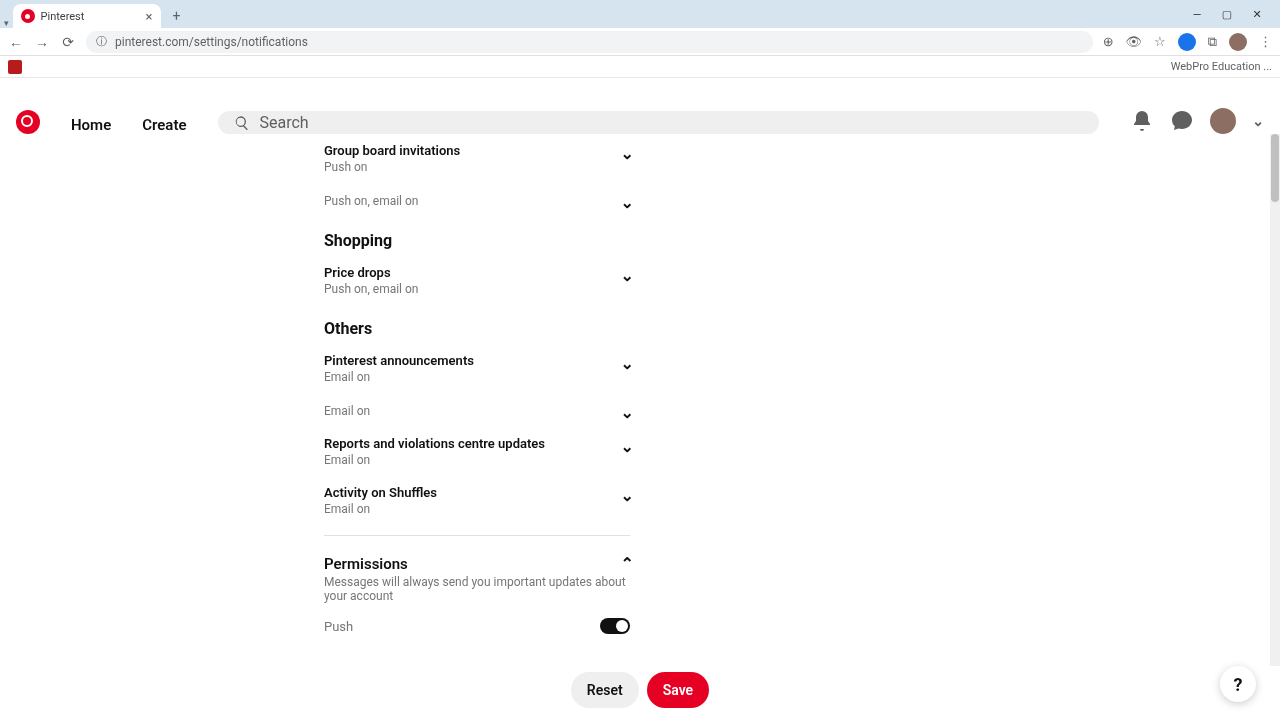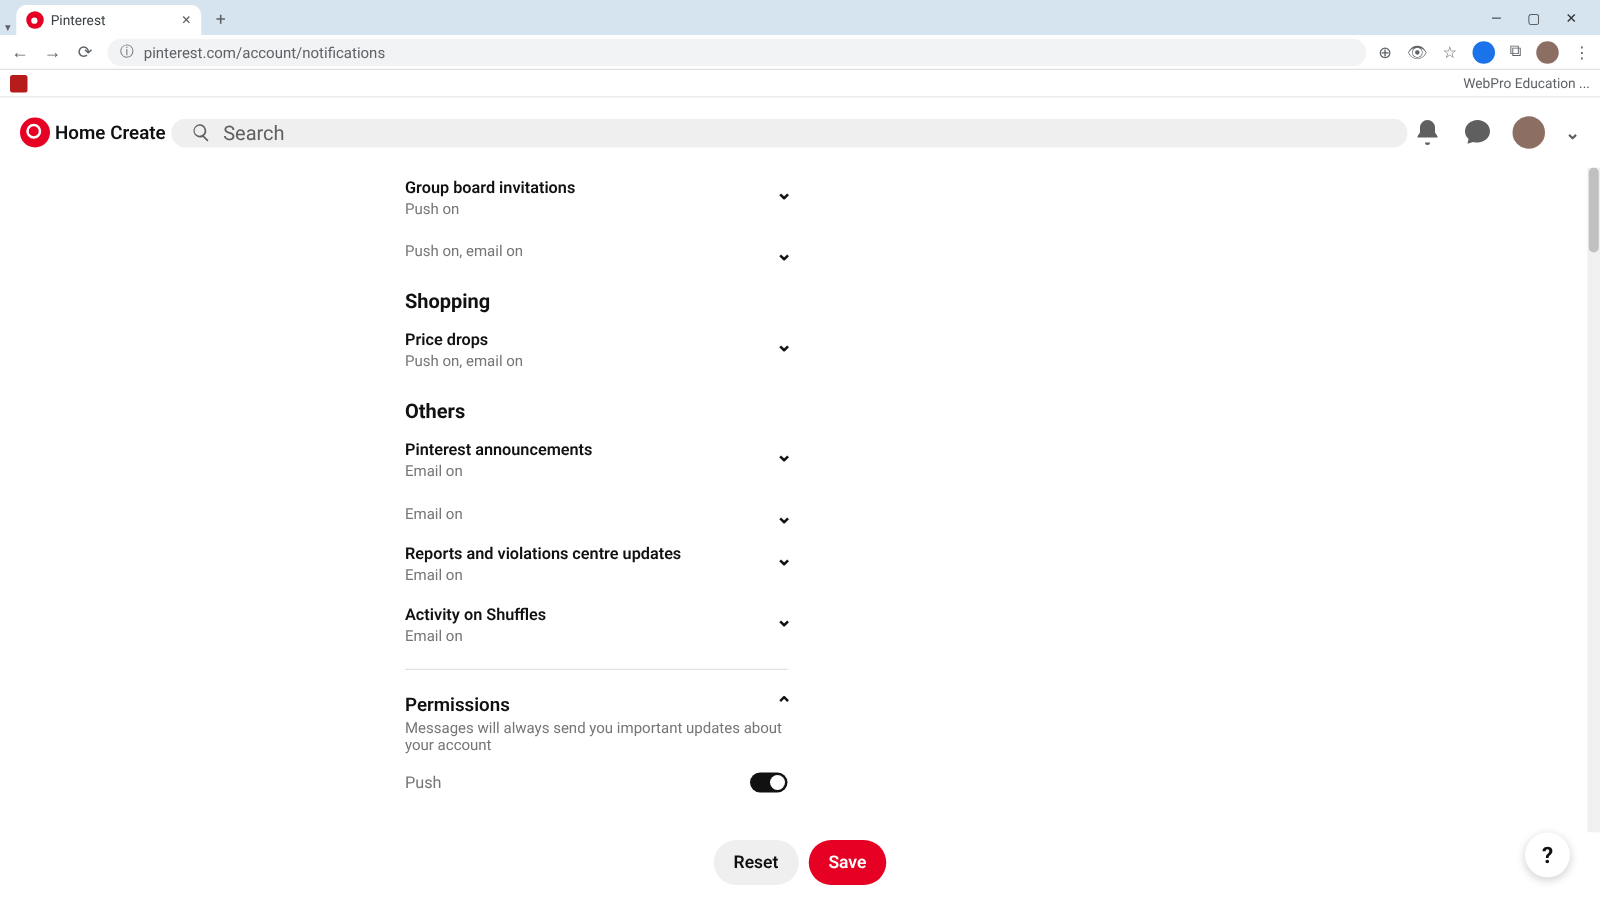--- a/index.html
+++ b/index.html
@@ -22,21 +22,21 @@
 .url-bar { flex: 1; height: 22px; background: #f1f3f4; border-radius: 11px; display: flex; align-items: center; padding: 0 10px; font-size: 12px; color: #5f6368; gap: 8px; }
 .url-icon { font-size: 11px; }
 .toolbar-right { display: flex; align-items: center; gap: 12px; color: #5f6368; font-size: 13px; }
 .ext-icon { width: 18px; height: 18px; border-radius: 50%; background: #1a73e8; }
 .avatar-sm { width: 18px; height: 18px; border-radius: 50%; background: #8d6e63; }
 
 .bookmark-bar { height: 22px; background: #fff; border-bottom: 1px solid #e8e8e8; display: flex; align-items: center; padding: 0 8px; font-size: 11px; color: #5f6368; gap: 6px; justify-content: space-between; }
 .bookmark-bar .bm-icon { width: 14px; height: 14px; background: #b71c1c; border-radius: 2px; display: flex; align-items: center; justify-content: center; }
 
 
-.pin-header { height: 56px; display: flex; align-items: center; padding: 0 16px; gap: 4px; }
+.pin-header { height: 56px; display: flex; align-items: flex-end; padding: 0 16px; gap: 31px; }
 .pin-logo { width: 24px; height: 24px; border-radius: 50%; background: #e60023; position: relative; }
 .pin-logo::after { content: ''; position: absolute; width: 8px; height: 8px; border: 2px solid #fff; border-radius: 50%; top: 5px; left: 5px; }
 .pin-nav { font-size: 15px; font-weight: 600; color: #111; }
 .search-box { flex: 1; height: 23px; background: #efefef; border-radius: 24px; display: flex; align-items: center; padding: 0 16px; gap: 10px; color: #5f5f5f; }
 .search-box svg { width: 16px; height: 16px; fill: #5f5f5f; }
 .header-icons { display: flex; align-items: center; gap: 16px; }
 .header-icons .icon { width: 24px; height: 24px; fill: #5f5f5f; }
 .header-avatar { width: 26px; height: 26px; border-radius: 50%; background: #8d6e63; }
 .chev-down { font-size: 14px; color: #5f5f5f; font-weight: bold; }
 
@@ -86,21 +86,21 @@
     <span>✕</span>
   </div>
 </div>
 
 <div class="toolbar">
   <span class="nav-btn">←</span>
   <span class="nav-btn">→</span>
   <span class="nav-btn">⟳</span>
   <div class="url-bar">
     <span class="url-icon">ⓘ</span>
-    <span>pinterest.com/account/notifications</span>
+    <span>pinterest.com/settings/notifications</span>
   </div>
   <div class="toolbar-right">
     <span>⊕</span>
     <span>👁</span>
     <span>☆</span>
     <span class="ext-icon"></span>
     <span>⧉</span>
     <span class="avatar-sm"></span>
     <span>⋮</span>
   </div>

